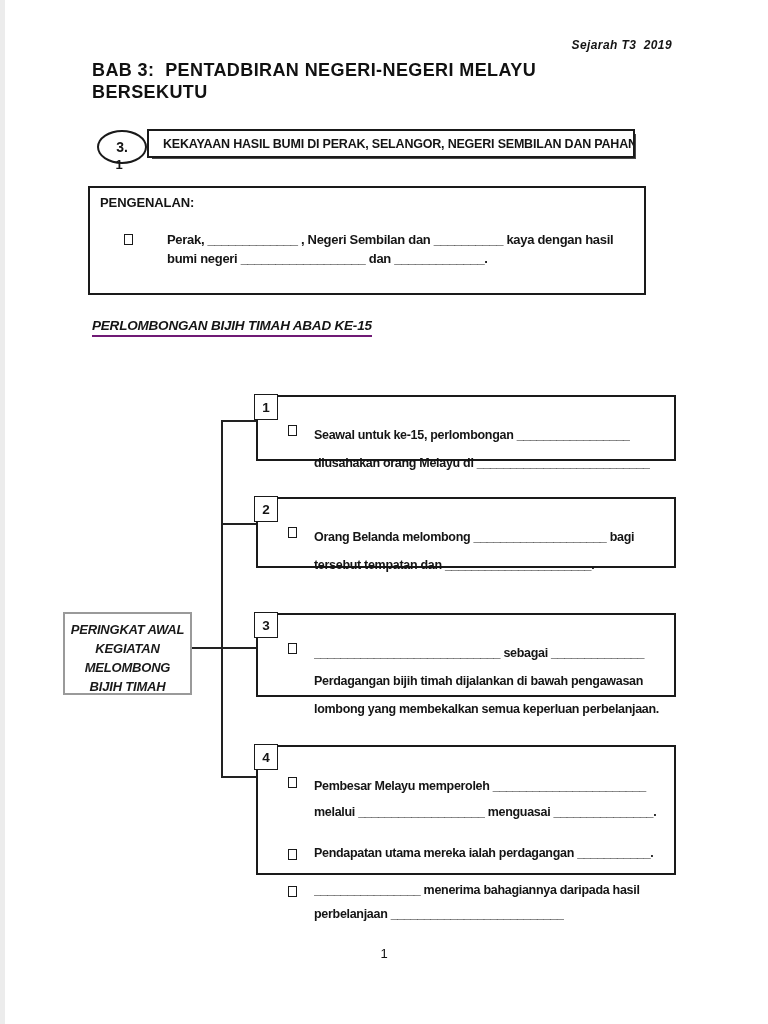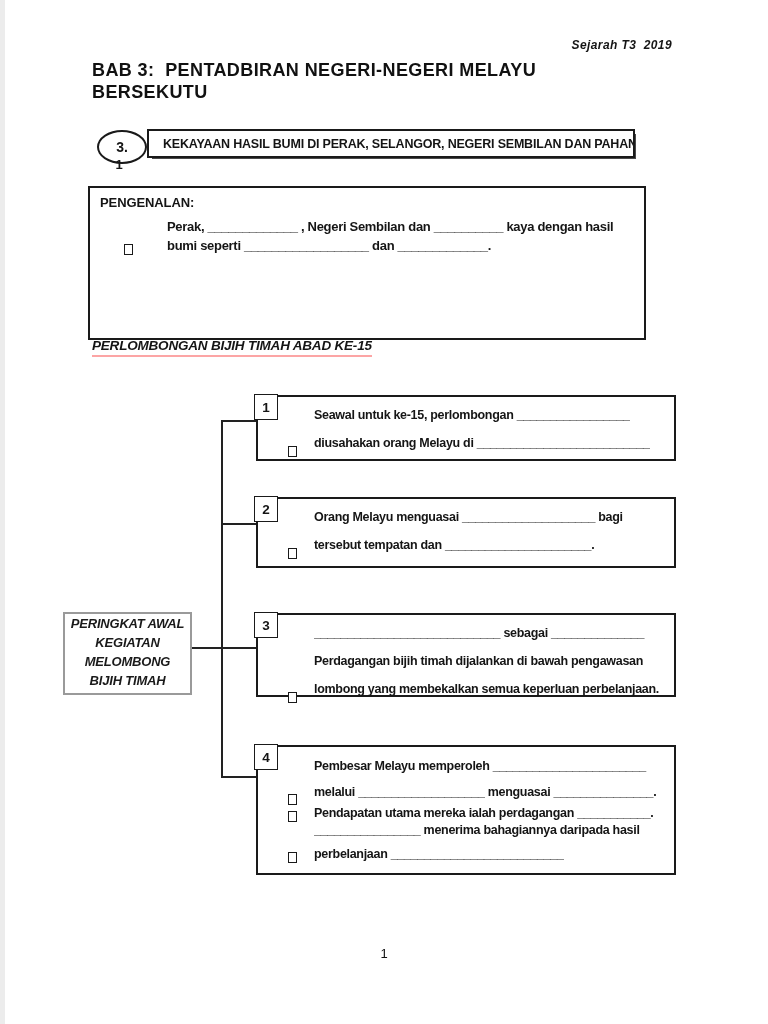--- a/index.html
+++ b/index.html
@@ -41,51 +41,51 @@
     position: absolute; left: 147px; top: 129px; width: 488px; height: 29px;
     border: 2px solid #1a1a1a; background: #fff;
     box-shadow: 3px 3px 0 -2px #4a4a4a;
     display: flex; align-items: center;
     padding-left: 14px;
     font-size: 12.5px; font-weight: bold; letter-spacing: -0.2px;
     white-space: pre; overflow: hidden;
   }
   
   .intro-box {
-    position: absolute; left: 88px; top: 186px; width: 558px; height: 154px;
+    position: absolute; left: 88px; top: 186px; width: 558px; height: 109px;
     border: 2px solid #1a1a1a; background: #fff;
     padding: 7px 8px 16px 10px;
   }
   .intro-label { font-size: 13px; font-weight: bold; letter-spacing: -0.1px; }
   .intro-bullets { margin-top: 7px; margin-left: 24px; }
-  .bullet-row { display: flex; align-items: flex-end; }
+  .bullet-row { display: flex; align-items: flex-start; margin-top: 20px; }
   .bullet-lines { flex: 1; }
   .cb {
     display: inline-block; width: 9px; height: 11px;
     border: 1.4px solid #1a1a1a; background: #fff;
     margin-top: 4px; flex: 0 0 9px;
   }
   .intro-box .cb { margin-right: 34px; }
   .intro-box .line {
     font-size: 13px; font-weight: bold; letter-spacing: -0.3px;
     line-height: 19px; white-space: pre; overflow: hidden;
   }
   
   .sub-heading {
-    position: absolute; left: 92px; top: 338px;
+    position: absolute; left: 92px; top: 318px;
     font-size: 13.5px; font-weight: bold; font-style: italic;
     letter-spacing: -0.2px;
-    border-bottom: 2px solid #fca5a5; padding-bottom: 2px; white-space: pre;
+    border-bottom: 2px solid #701a75; padding-bottom: 2px; white-space: pre;
   }
   
   .d-line { position: absolute; background: #222; }
   .d-label-box {
     position: absolute; left: 63px; top: 612px; width: 129px; height: 83px;
     border: 2px solid #9a9a9a; background: #fff; z-index: 2;
-    text-align: center;
+    padding-top: 6px; text-align: center;
   }
   .d-label-box .line {
     font-size: 13px; font-weight: bold; font-style: italic;
     line-height: 19px; letter-spacing: -0.2px; color: #1a1a1a; white-space: pre;
   }
   .d-item {
     position: absolute; left: 256px; width: 420px;
     border: 2px solid #1a1a1a; background: #fff; z-index: 1;
     padding: 4px 8px 0 30px;
   }
@@ -132,21 +132,21 @@
 <div class="sec-badge-sub">1</div>
 <div class="sec-banner">KEKAYAAN HASIL BUMI DI PERAK, SELANGOR, NEGERI SEMBILAN DAN PAHANG</div>
 
 <div class="intro-box">
   <div class="intro-label">PENGENALAN:</div>
   <div class="intro-bullets">
     <div class="bullet-row">
       <span class="cb"></span>
       <div class="bullet-lines">
         <div class="line">Perak, _____________ , Negeri Sembilan dan __________ kaya dengan hasil</div>
-        <div class="line">bumi seperti __________________ dan _____________.</div>
+        <div class="line">bumi negeri __________________ dan _____________.</div>
       </div>
     </div>
   </div>
 </div>
 
 <div class="sub-heading">PERLOMBONGAN BIJIH TIMAH ABAD KE-15</div>
 
 <div class="d-line trunk"></div>
 <div class="d-line branch-1"></div>
 <div class="d-line branch-2"></div>
@@ -169,21 +169,21 @@
       <div class="line">diusahakan orang Melayu di __________________________</div>
     </div>
   </div>
 </div>
 
 <div class="d-item item-2">
   <div class="num">2</div>
   <div class="bullet-row">
     <span class="cb"></span>
     <div class="bullet-lines">
-      <div class="line">Orang Melayu menguasai ____________________ bagi</div>
+      <div class="line">Orang Belanda melombong ____________________ bagi</div>
       <div class="line">tersebut tempatan dan ______________________.</div>
     </div>
   </div>
 </div>
 
 <div class="d-item item-3">
   <div class="num">3</div>
   <div class="bullet-row">
     <span class="cb"></span>
     <div class="bullet-lines">

